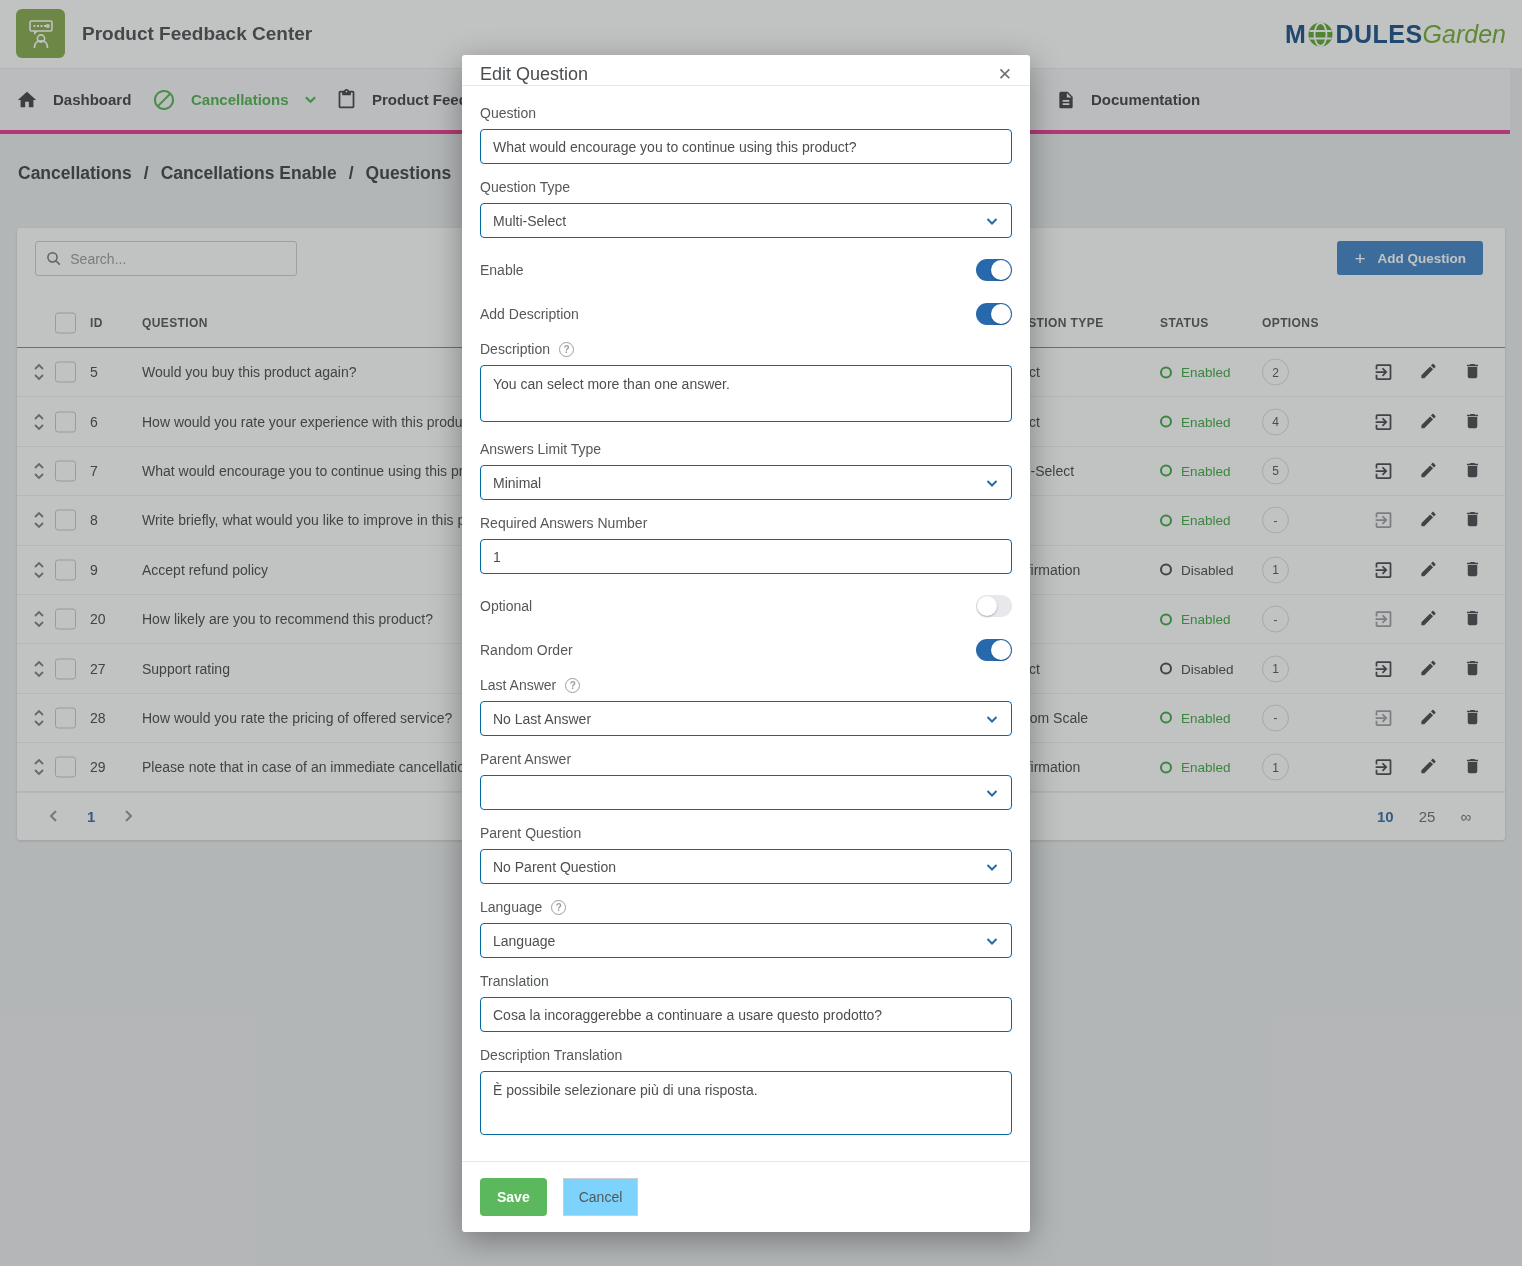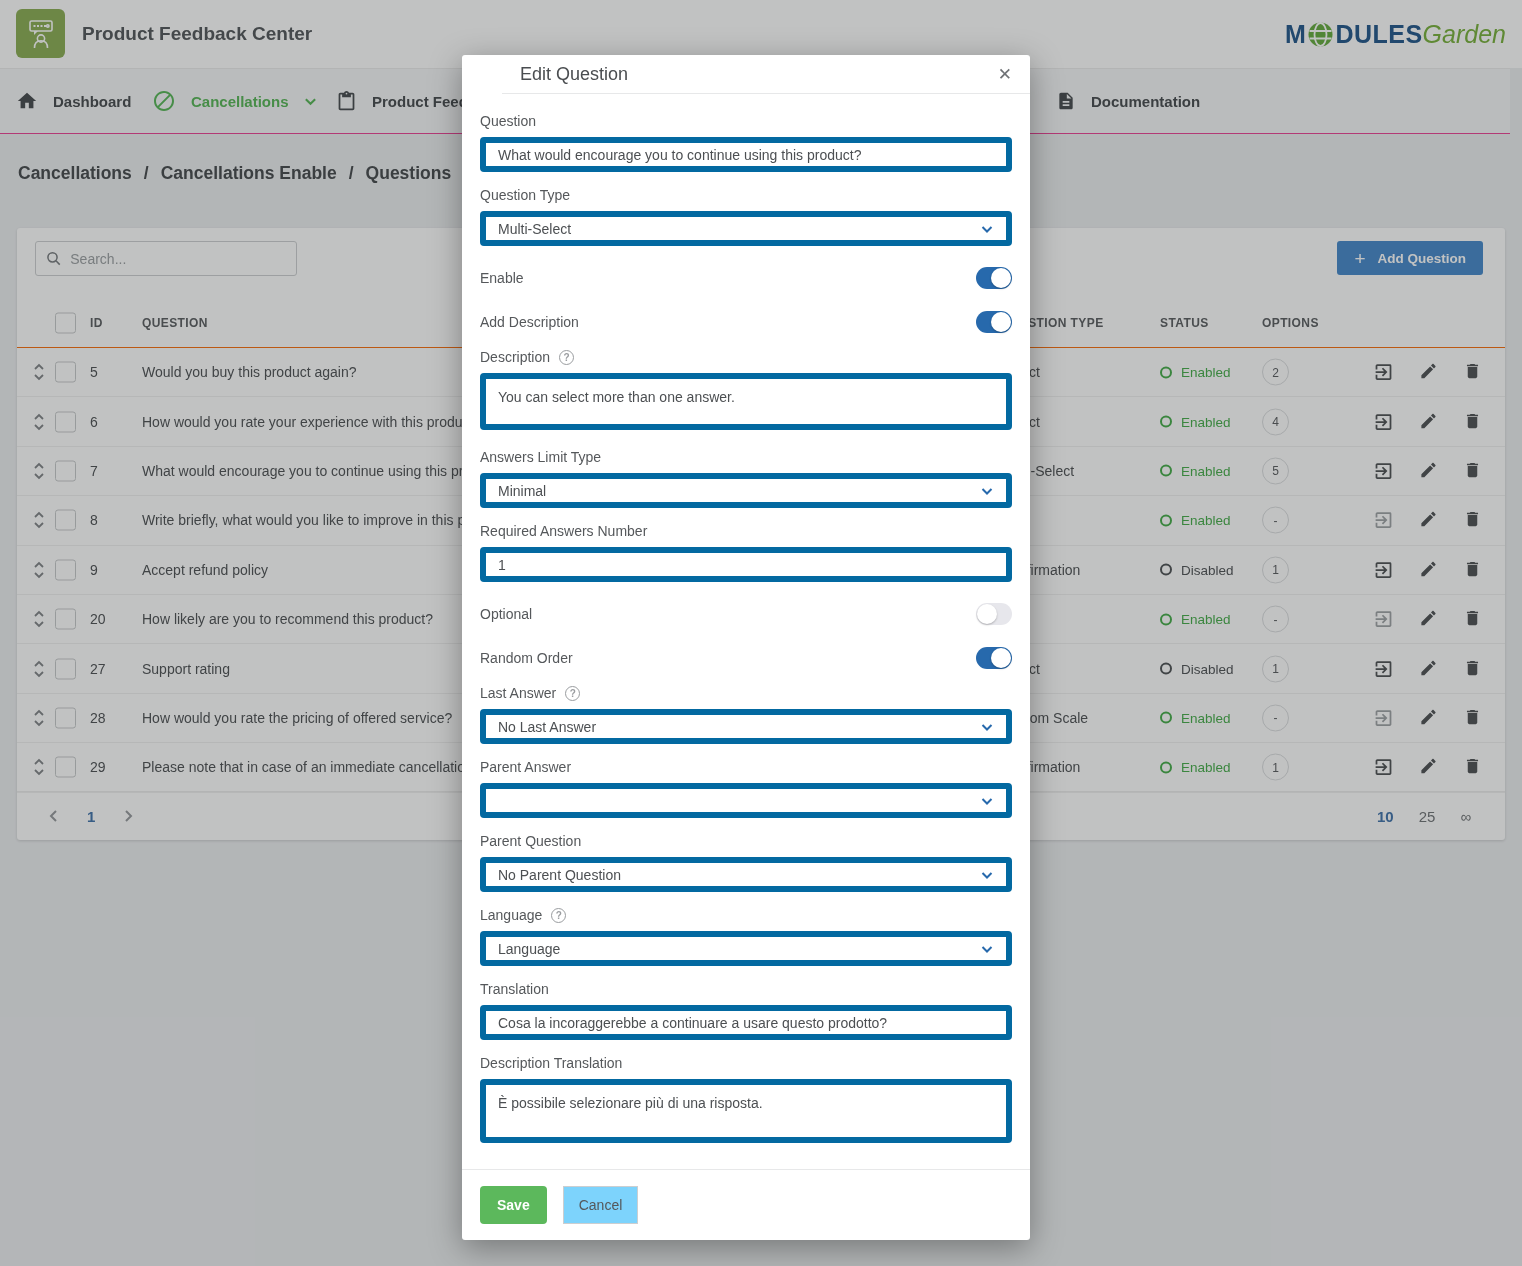--- a/index.html
+++ b/index.html
@@ -13,21 +13,21 @@
   .app-icon{ position:absolute; left:16px; top:9px; width:49px; height:49px; border-radius:6px;
     background:#8fb05a; display:flex; align-items:center; justify-content:center; }
   .app-title{ position:absolute; left:82px; top:0; line-height:68px; font-size:19px;
     color:#595d60; font-weight:bold; }
   .logo{ position:absolute; right:16px; top:0; height:68px; display:flex; align-items:center;
     font-size:25px; font-weight:bold; color:#2a5d8f; letter-spacing:.5px; }
   .logo .garden{ color:#7cb342; font-style:italic; font-weight:normal; letter-spacing:0; }
   .logo svg{ margin:0 1px; }
   
   .navbar{ position:absolute; top:68px; left:0; right:12px; height:66px; background:#f6f7f8;
-    border-top:1px solid #ececec; border-bottom:1px solid #ec4899; }
+    border-top:1px solid #ececec; border-bottom:4px solid #ec4899; }
   .nav-item{ position:absolute; top:0; height:100%; display:flex; align-items:center; gap:15px;
     font-size:15px; font-weight:bold; color:#4d5154; cursor:pointer; }
   .nav-item.active{ color:#5cb85c; }
   .nav-item svg{ flex:none; }
   
   .breadcrumb{ position:absolute; left:18px; top:163px; font-size:17.5px; font-weight:bold;
     color:#4c5053; display:flex; gap:12px; }
   
   .card{ position:absolute; left:17px; top:228px; width:1488px; height:612px; background:#fff;
     border-radius:3px; box-shadow:0 1px 3px rgba(0,0,0,.14); }
@@ -66,30 +66,30 @@
   .pg-num{ font-size:15px; font-weight:bold; color:#4878ae; }
   .pg-chev{ color:#9a9da0; display:flex; cursor:pointer; }
   .pg-right{ position:absolute; left:1360px; top:0; height:100%; display:flex; align-items:center; gap:25px;
     font-size:15px; color:#75787b; }
   .pg-right .size{ cursor:pointer; }
   .pg-right .active{ color:#4878ae; font-weight:bold; }
   
   .overlay{ position:absolute; inset:0; background:rgba(8,10,12,.25); z-index:5; }
   .modal{ position:absolute; left:462px; top:55px; width:568px; z-index:10; background:#fff;
     border-radius:3px; box-shadow:0 8px 32px rgba(0,0,0,.35); }
-  .m-head{ height:39px; border-bottom:1px solid #e7e8e9; display:flex; align-items:center;
-    justify-content:space-between; padding:0 18px;margin-left:40px; }
+  .m-head{ height:31px; border-bottom:1px solid #e7e8e9; display:flex; align-items:flex-end;
+    justify-content:space-between; padding:0 18px; }
   .m-title{ font-size:18px; color:#4a4d50; }
   .m-close{ font-size:17px; color:#6f7276; cursor:pointer; }
   .m-body{ padding:4px 18px 8px; }
   .fg{ margin-top:15px; }
   .flabel{ font-size:14px; color:#55585b; display:flex; align-items:center; gap:9px; margin-bottom:8px; }
   .help{ width:15px; height:15px; border-radius:50%; border:1px solid #9a9da0; color:#9a9da0;
     font-size:10px; display:flex; align-items:center; justify-content:center; font-weight:bold; cursor:default; }
-  .ctrl{ width:100%; height:35px; border:6px solid #0369a1; border-radius:4px; font-size:14px;
+  .ctrl{ width:100%; height:35px; border:1px solid #0369a1; border-radius:4px; font-size:14px;
     color:#4c4f52; padding:0 12px; font-family:inherit; outline:none; background:#fff; }
   .sel{ display:flex; align-items:center; position:relative; cursor:pointer; }
   .sel .chev{ position:absolute; right:12px; display:flex; }
   textarea.ctrl{ padding:9px 12px; resize:none; line-height:1.4; }
   .ta-desc{ height:57px; }
   .ta-desc2{ height:64px; }
   .trowm{ margin-top:20px; height:24px; display:flex; align-items:center; justify-content:space-between; }
   .trowm .flabel{ margin-bottom:0; }
   .toggle{ width:36px; height:22px; border-radius:11px; position:relative; cursor:pointer; }
   .toggle.on{ background:#2769ac; }

